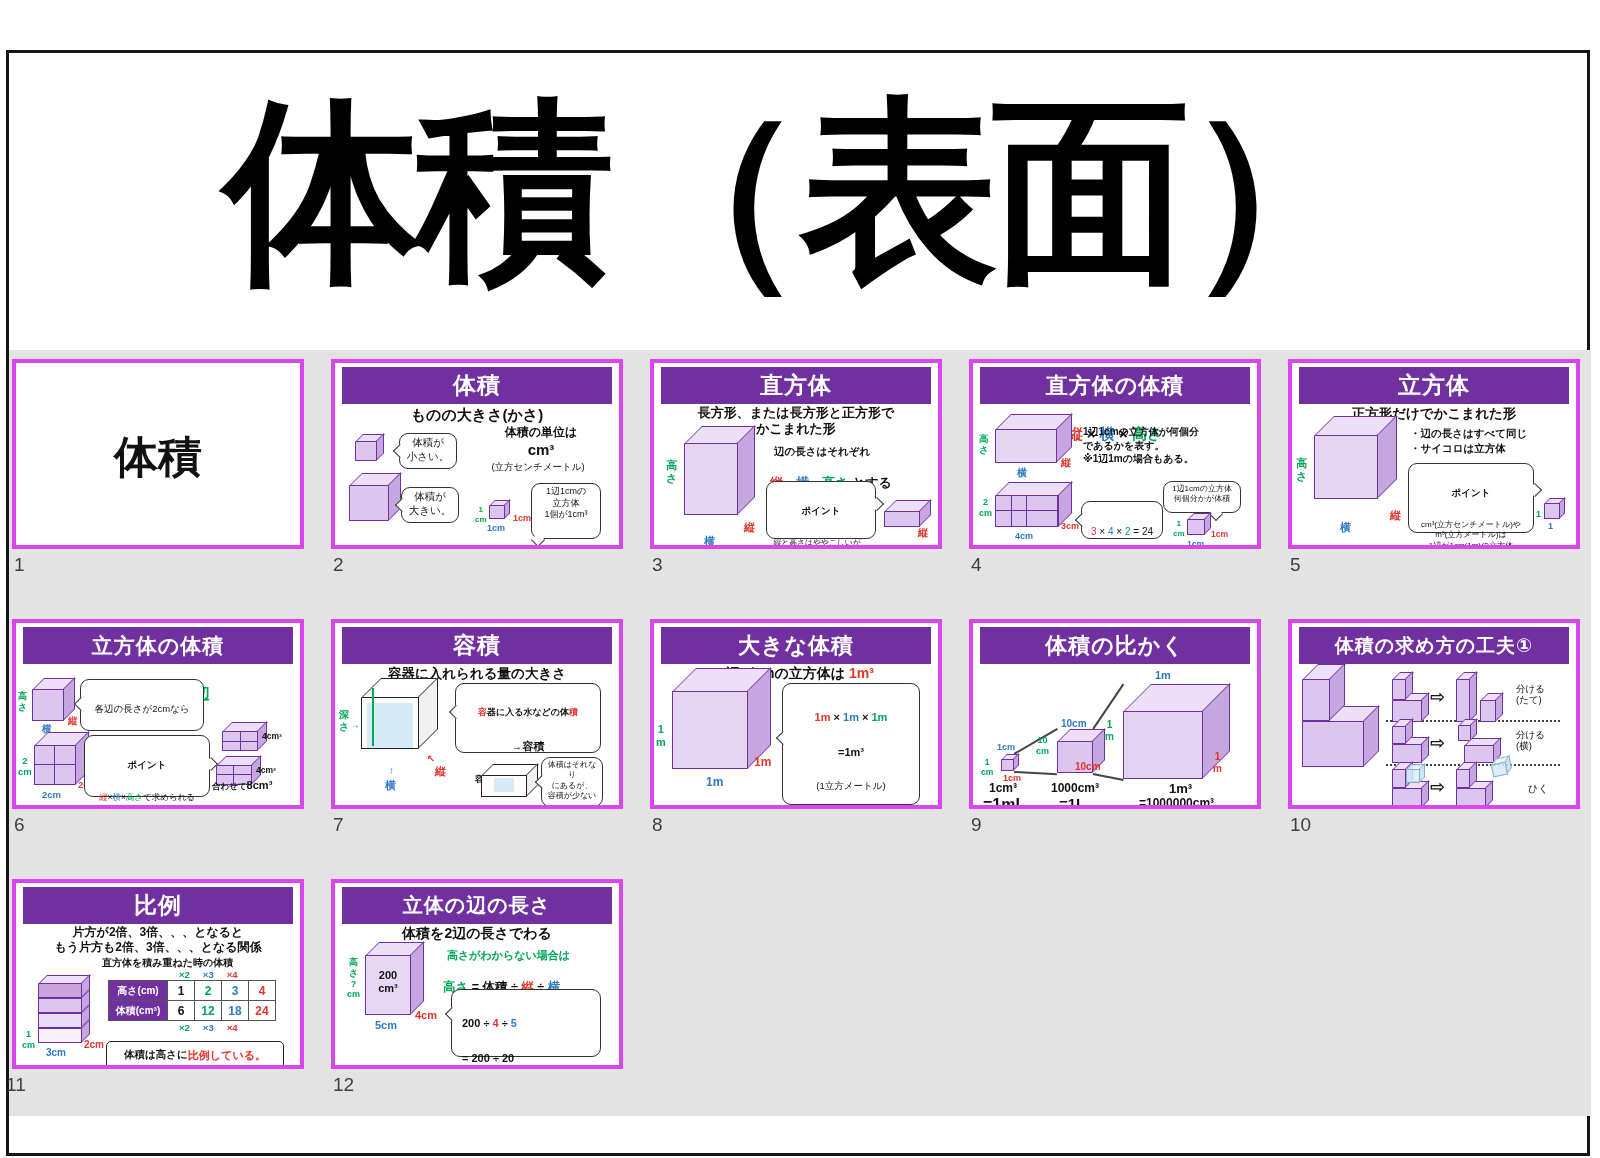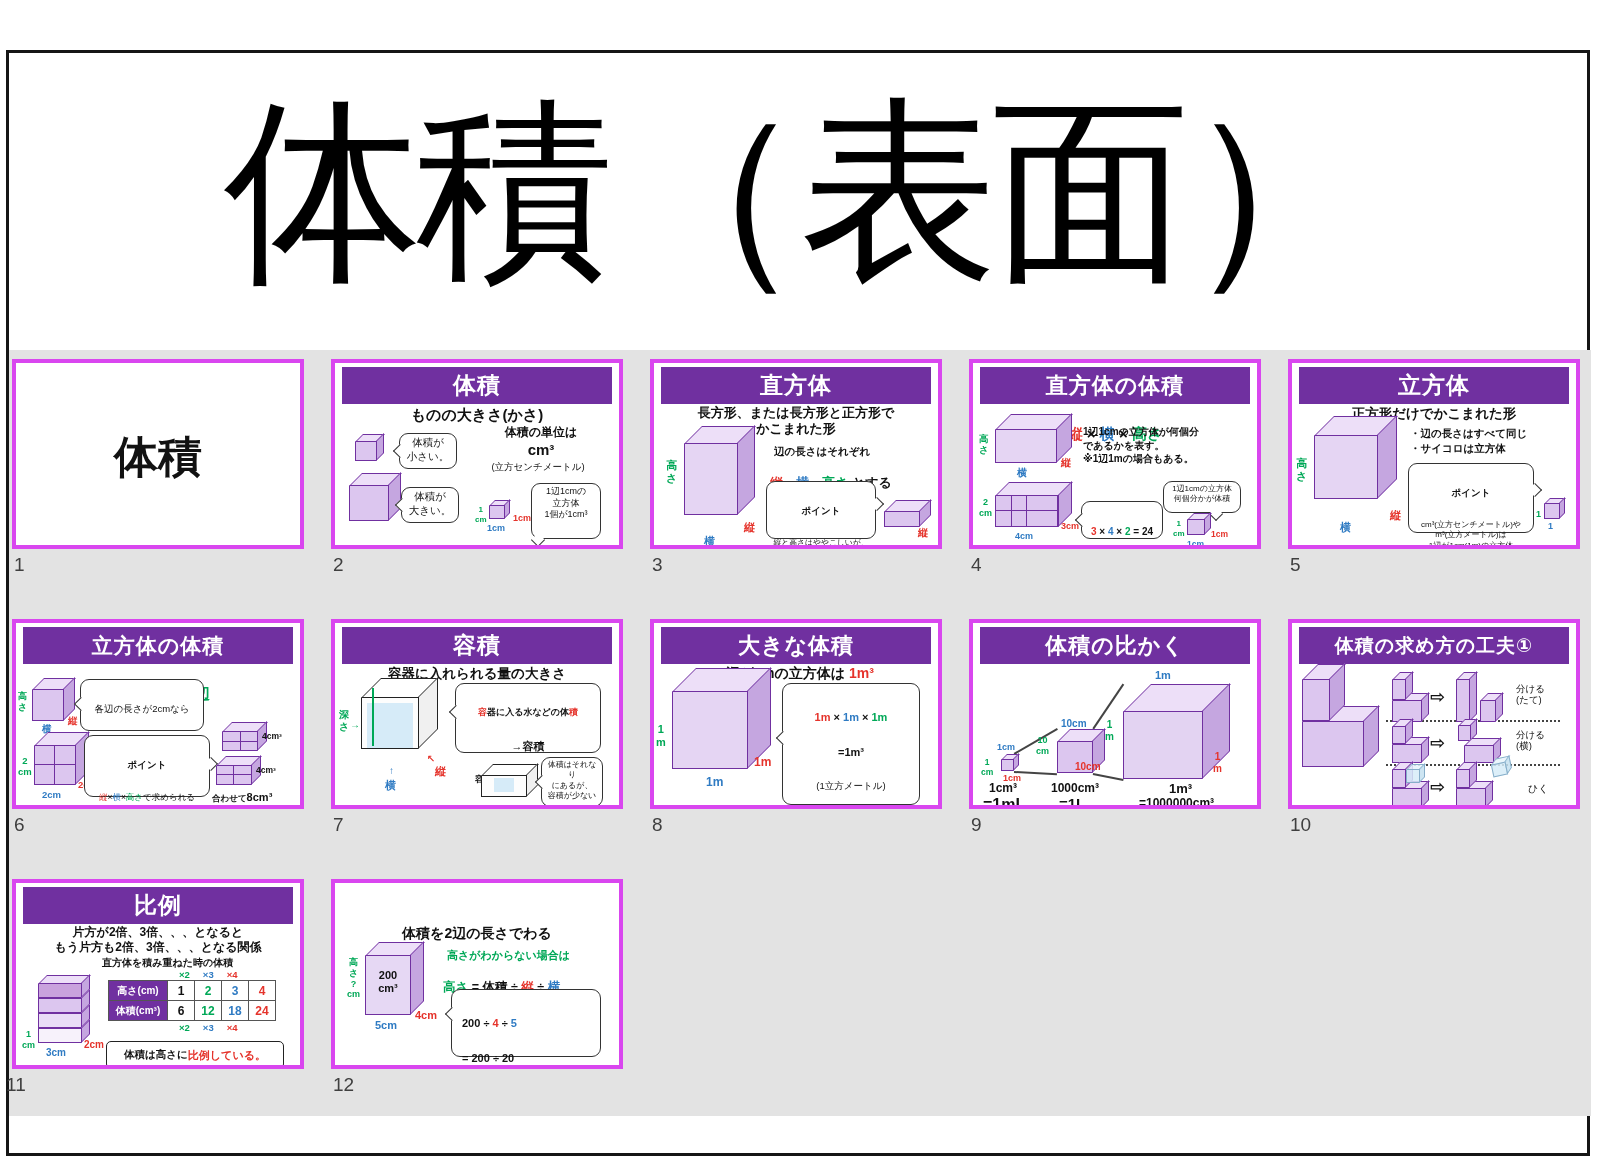--- a/index.html
+++ b/index.html
@@ -1,19 +1,19 @@
 <!DOCTYPE html>
 <html><head>
 <meta charset="utf-8">
 <style>
   html,body{margin:0;padding:0}
   body{width:1600px;height:1158px;position:relative;background:#fff;
        font-family:"Liberation Sans","DejaVu Sans",sans-serif;color:#111;overflow:hidden}
   .frame{position:absolute;left:6px;top:50px;width:1578px;height:1100px;border:3px solid #161616;background:#fff}
-  .main-title{position:absolute;left:0;right:0;top:60px;text-align:center;font-size:198px;font-weight:normal;letter-spacing:-6px;color:#000;white-space:nowrap}
+  .main-title{position:absolute;left:0;right:0;top:60px;text-align:center;font-size:198px;font-weight:bold;letter-spacing:-6px;color:#000;white-space:nowrap}
   .grayband{position:absolute;left:9px;top:350px;width:1582px;height:766px;background:#e3e3e3}
   .thumb{position:absolute;width:292px;height:190px;background:#fff;border:4px solid #d946ef;overflow:hidden;box-sizing:border-box}
   .snum{position:absolute;font-size:19px;color:#3f3f3f}
   .hd{position:absolute;left:7px;right:7px;top:4px;height:37px;background:#7030a0;color:#fff;display:flex;align-items:center;justify-content:center;font-weight:bold;font-size:23px;letter-spacing:1px}
   .ctr{position:absolute;left:0;right:0;text-align:center;font-weight:bold;white-space:pre-line;line-height:1.25}
   .txt{position:absolute;white-space:pre-line;font-weight:bold;line-height:1.2}
   .red{color:#e5332b}.blue{color:#2f7bc3}.green{color:#00a857}
   .bb{position:absolute;background:#fff;border:1.5px solid #333;border-radius:9px;white-space:pre-line;text-align:center;line-height:1.3;box-sizing:border-box;padding:2px}
   .tl{position:absolute;width:9px;height:9px;background:#fff;border-left:1.5px solid #333;border-bottom:1.5px solid #333;transform:rotate(45deg)}
   .tlr{transform:rotate(225deg)}.tld{transform:rotate(-45deg)}
@@ -110,21 +110,21 @@
   <div class="txt red" style="left:88px;top:94px;font-size:10px">縦</div>
   <div class="txt" style="left:110px;top:62px;font-size:10px;line-height:1.35">1辺1cmの立方体が何個分
 であるかを表す。
 ※1辺1mの場合もある。</div>
   <div class="cube g42" style="left:22px;top:132px;--w:64px;--h:32px;--d:14px"></div>
   <div class="txt green" style="left:6px;top:134px;font-size:9px;text-align:center">2
 cm</div>
   <div class="txt blue" style="left:42px;top:168px;font-size:9px">4cm</div>
   <div class="txt red" style="left:88px;top:158px;font-size:9px">3cm</div>
   <div class="bb" style="left:108px;top:138px;width:82px;height:38px">
-    <div style="font-size:10px;font-weight:bold"><span class="red">3</span><span> × </span><span class="blue">4</span><span> × </span><span class="green">2</span><span> = 24</span></div>
+    <div style="font-size:10px;font-weight:normal"><span class="red">3</span><span> × </span><span class="blue">4</span><span> × </span><span class="green">2</span><span> = 24</span></div>
     
   </div>
   <div class="tl" style="left:104px;top:152px"></div>
   <div class="bb" style="left:190px;top:118px;width:78px;height:32px;font-size:8px">1辺1cmの立方体
 何個分かが体積</div>
   <div class="tl tld" style="left:238px;top:146px"></div>
   <div class="cube" style="left:214px;top:156px;--w:18px;--h:16px;--d:7px"></div>
   <div class="txt green" style="left:200px;top:156px;font-size:8px;text-align:center">1
 cm</div>
   <div class="txt blue" style="left:214px;top:176px;font-size:8.5px">1cm</div>
@@ -181,21 +181,21 @@
     <div style="font-size:9.5px;font-weight:bold">ポイント</div>
     <div style="font-size:8.5px"><span class="red">縦</span><span>×</span><span class="blue">横</span><span>×</span><span class="green">高さ</span><span>で求められる</span></div>
     
     
   </div>
   <div class="tl tlr" style="left:190px;top:136px"></div>
   <div class="cube g22" style="left:206px;top:108px;--w:36px;--h:20px;--d:10px"></div>
   <div class="txt" style="left:246px;top:108px;font-size:8.5px">4cm³</div>
   <div class="cube g22" style="left:200px;top:142px;--w:36px;--h:20px;--d:10px"></div>
   <div class="txt" style="left:240px;top:142px;font-size:8.5px">4cm³</div>
-  <div class="txt" style="left:196px;top:168px;font-size:8.5px"><span>合わせて</span><span style="font-size:11px">8cm³</span></div>
+  <div class="txt" style="left:196px;top:156px;font-size:8.5px"><span>合わせて</span><span style="font-size:11px">8cm³</span></div>
 </div>
 <div class="snum" style="left:14px;top:814px">6</div>
 
 <div class="thumb" style="left:331px;top:619px">
   <div class="hd">容積</div>
   <div class="ctr" style="top:43px;font-size:13.5px">容器に入れられる量の大きさ</div>
   <div class="cube blackbox" style="left:26px;top:74px;--w:58px;--h:52px;--d:20px">
     <div class="water" style="left:5px;top:5px;right:5px;bottom:0"></div>
     <div style="position:absolute;left:10px;top:-10px;width:2px;height:58px;background:#00a857"></div>
   </div>
@@ -351,20 +351,21 @@
   <div class="txt blue" style="left:30px;top:164px;font-size:10px">3cm</div>
   <div class="txt red" style="left:68px;top:156px;font-size:10px">2cm</div>
   <div class="cbox" style="left:90px;top:158px;width:176px;height:26px">
     <span style="font-size:10.5px;font-weight:bold">体積は高さに</span>
       <span class="red" style="font-size:11px;font-weight:bold">比例している。</span>
   </div>
 </div>
 <div class="snum" style="left:6px;top:1074px">11</div>
 
 <div class="thumb" style="left:331px;top:879px">
+  <div class="hd" style="font-size:20px">立体の辺の長さ</div>
   <div class="ctr" style="top:42px;font-size:14px">体積を2辺の長さでわる</div>
   <div class="cube" style="left:30px;top:72px;--w:46px;--h:60px;--d:14px;--cf:rgba(226,209,242,.85)"></div>
   <div class="txt" style="left:32px;top:86px;width:42px;text-align:center;font-size:11px;color:#111">200
 cm³</div>
   <div class="txt green" style="left:12px;top:74px;font-size:9px;text-align:center;line-height:1.2">高
 さ
 ?
 cm</div>
   <div class="txt blue" style="left:40px;top:136px;font-size:11px">5cm</div>
   <div class="txt red" style="left:80px;top:126px;font-size:11px">4cm</div>

